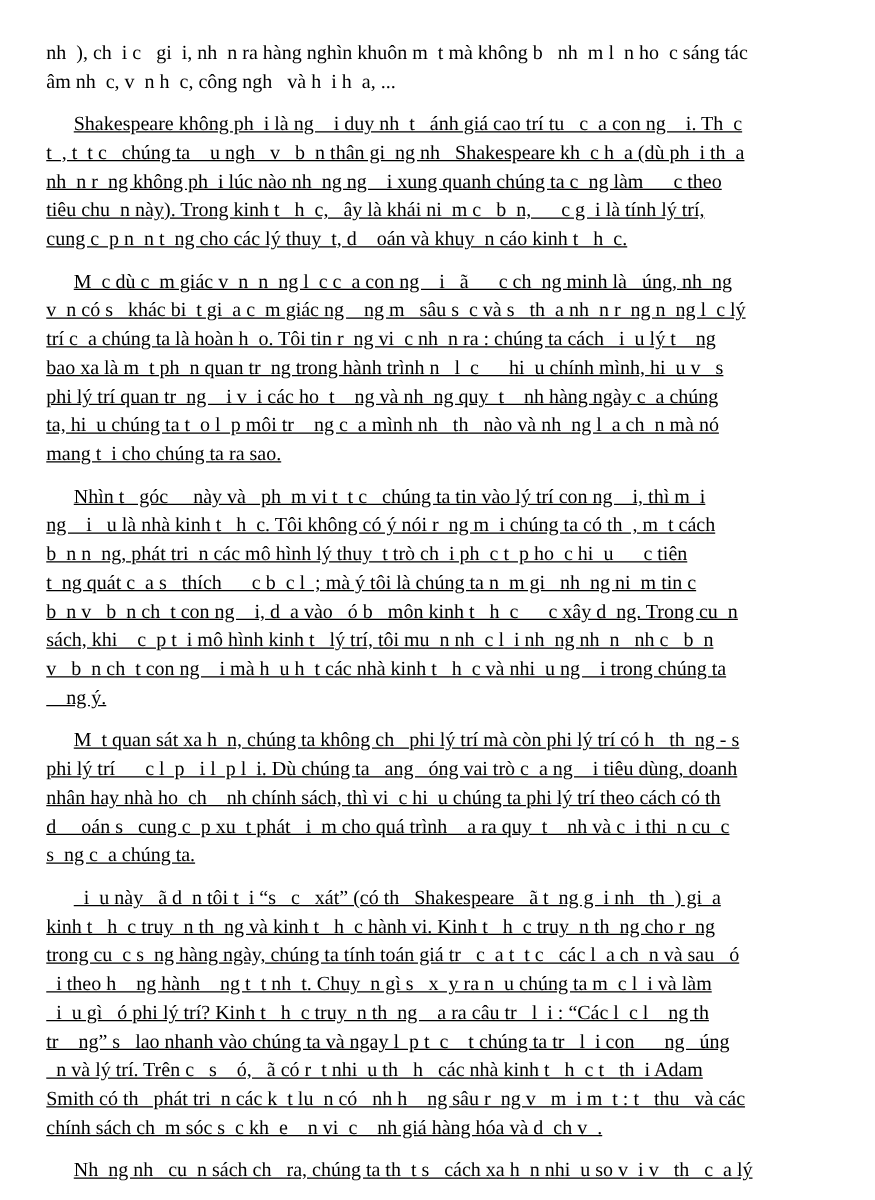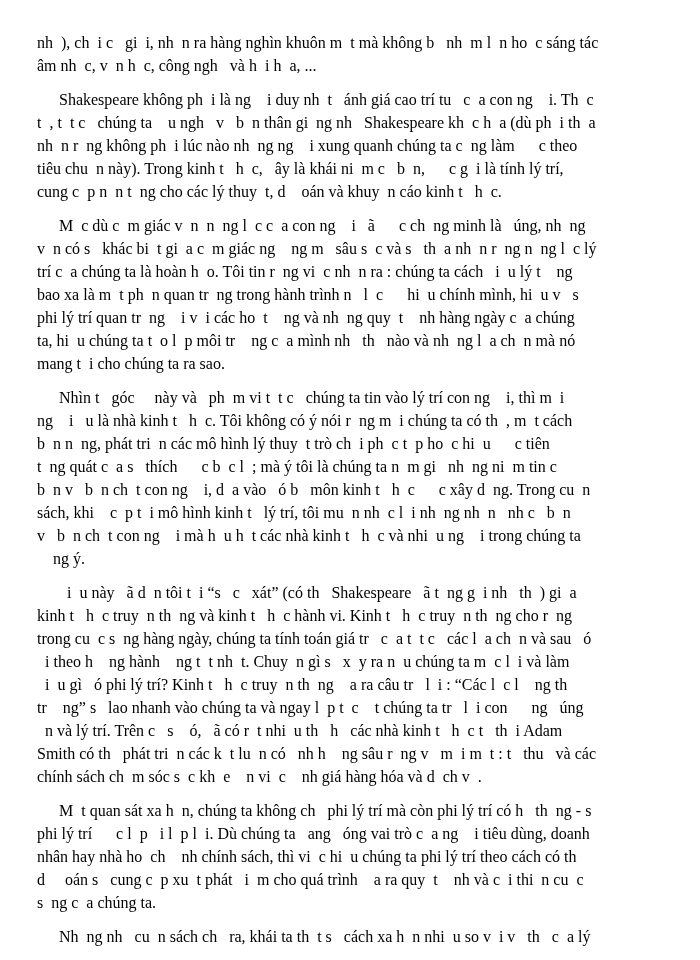--- a/index.html
+++ b/index.html
@@ -22,20 +22,21 @@
     line-height: 23px;
     color: #000000;
     border-radius: 21px;
   }
   p.para {
     margin: 0;
     white-space: pre;
   }
   p.para + p.para {
     margin-top: 11px;
+    text-decoration: underline;
   }
   p.para.indent {
     text-indent: 22px;
   }
 </style>
 </head>
 <body>
 
 <main class="page">
   <p class="para">nh  ), ch  i c   gi  i, nh  n ra hàng nghìn khuôn m  t mà không b   nh  m l  n ho  c sáng tác
@@ -53,28 +54,28 @@
 ta, hi  u chúng ta t  o l  p môi tr    ng c  a mình nh   th   nào và nh  ng l  a ch  n mà nó
 mang t  i cho chúng ta ra sao.</p>
   <p class="para indent">Nhìn t   góc     này và   ph  m vi t  t c   chúng ta tin vào lý trí con ng    i, thì m  i
 ng    i   u là nhà kinh t   h  c. Tôi không có ý nói r  ng m  i chúng ta có th  , m  t cách
 b  n n  ng, phát tri  n các mô hình lý thuy  t trò ch  i ph  c t  p ho  c hi  u      c tiên
 t  ng quát c  a s   thích      c b  c l  ; mà ý tôi là chúng ta n  m gi   nh  ng ni  m tin c
 b  n v   b  n ch  t con ng    i, d  a vào   ó b   môn kinh t   h  c      c xây d  ng. Trong cu  n
 sách, khi    c  p t  i mô hình kinh t   lý trí, tôi mu  n nh  c l  i nh  ng nh  n   nh c   b  n
 v   b  n ch  t con ng    i mà h  u h  t các nhà kinh t   h  c và nhi  u ng    i trong chúng ta
     ng ý.</p>
+  <p class="para indent">M  t quan sát xa h  n, chúng ta không ch   phi lý trí mà còn phi lý trí có h   th  ng - s
+phi lý trí      c l  p   i l  p l  i. Dù chúng ta   ang   óng vai trò c  a ng    i tiêu dùng, doanh
+nhân hay nhà ho  ch    nh chính sách, thì vi  c hi  u chúng ta phi lý trí theo cách có th
+d     oán s   cung c  p xu  t phát   i  m cho quá trình    a ra quy  t    nh và c  i thi  n cu  c
+s  ng c  a chúng ta.</p>
   <p class="para indent">  i  u này   ã d  n tôi t  i “s   c   xát” (có th   Shakespeare   ã t  ng g  i nh   th  ) gi  a
 kinh t   h  c truy  n th  ng và kinh t   h  c hành vi. Kinh t   h  c truy  n th  ng cho r  ng
 trong cu  c s  ng hàng ngày, chúng ta tính toán giá tr   c  a t  t c   các l  a ch  n và sau   ó
   i theo h    ng hành    ng t  t nh  t. Chuy  n gì s   x  y ra n  u chúng ta m  c l  i và làm
   i  u gì   ó phi lý trí? Kinh t   h  c truy  n th  ng    a ra câu tr   l  i : “Các l  c l    ng th
 tr    ng” s   lao nhanh vào chúng ta và ngay l  p t  c    t chúng ta tr   l  i con      ng   úng
   n và lý trí. Trên c   s    ó,   ã có r  t nhi  u th   h   các nhà kinh t   h  c t   th  i Adam
 Smith có th   phát tri  n các k  t lu  n có   nh h    ng sâu r  ng v   m  i m  t : t   thu   và các
 chính sách ch  m sóc s  c kh  e    n vi  c    nh giá hàng hóa và d  ch v  .</p>
-  <p class="para indent">M  t quan sát xa h  n, chúng ta không ch   phi lý trí mà còn phi lý trí có h   th  ng - s
-phi lý trí      c l  p   i l  p l  i. Dù chúng ta   ang   óng vai trò c  a ng    i tiêu dùng, doanh
-nhân hay nhà ho  ch    nh chính sách, thì vi  c hi  u chúng ta phi lý trí theo cách có th
-d     oán s   cung c  p xu  t phát   i  m cho quá trình    a ra quy  t    nh và c  i thi  n cu  c
-s  ng c  a chúng ta.</p>
-  <p class="para indent">Nh  ng nh   cu  n sách ch   ra, khái ta th  t s   cách xa h  n nhi  u so v  i v   th   c  a lý</p>
+  <p class="para indent">Nh  ng nh   cu  n sách ch   ra, chúng ta th  t s   cách xa h  n nhi  u so v  i v   th   c  a lý</p>
 </main>
 
 </body></html>

